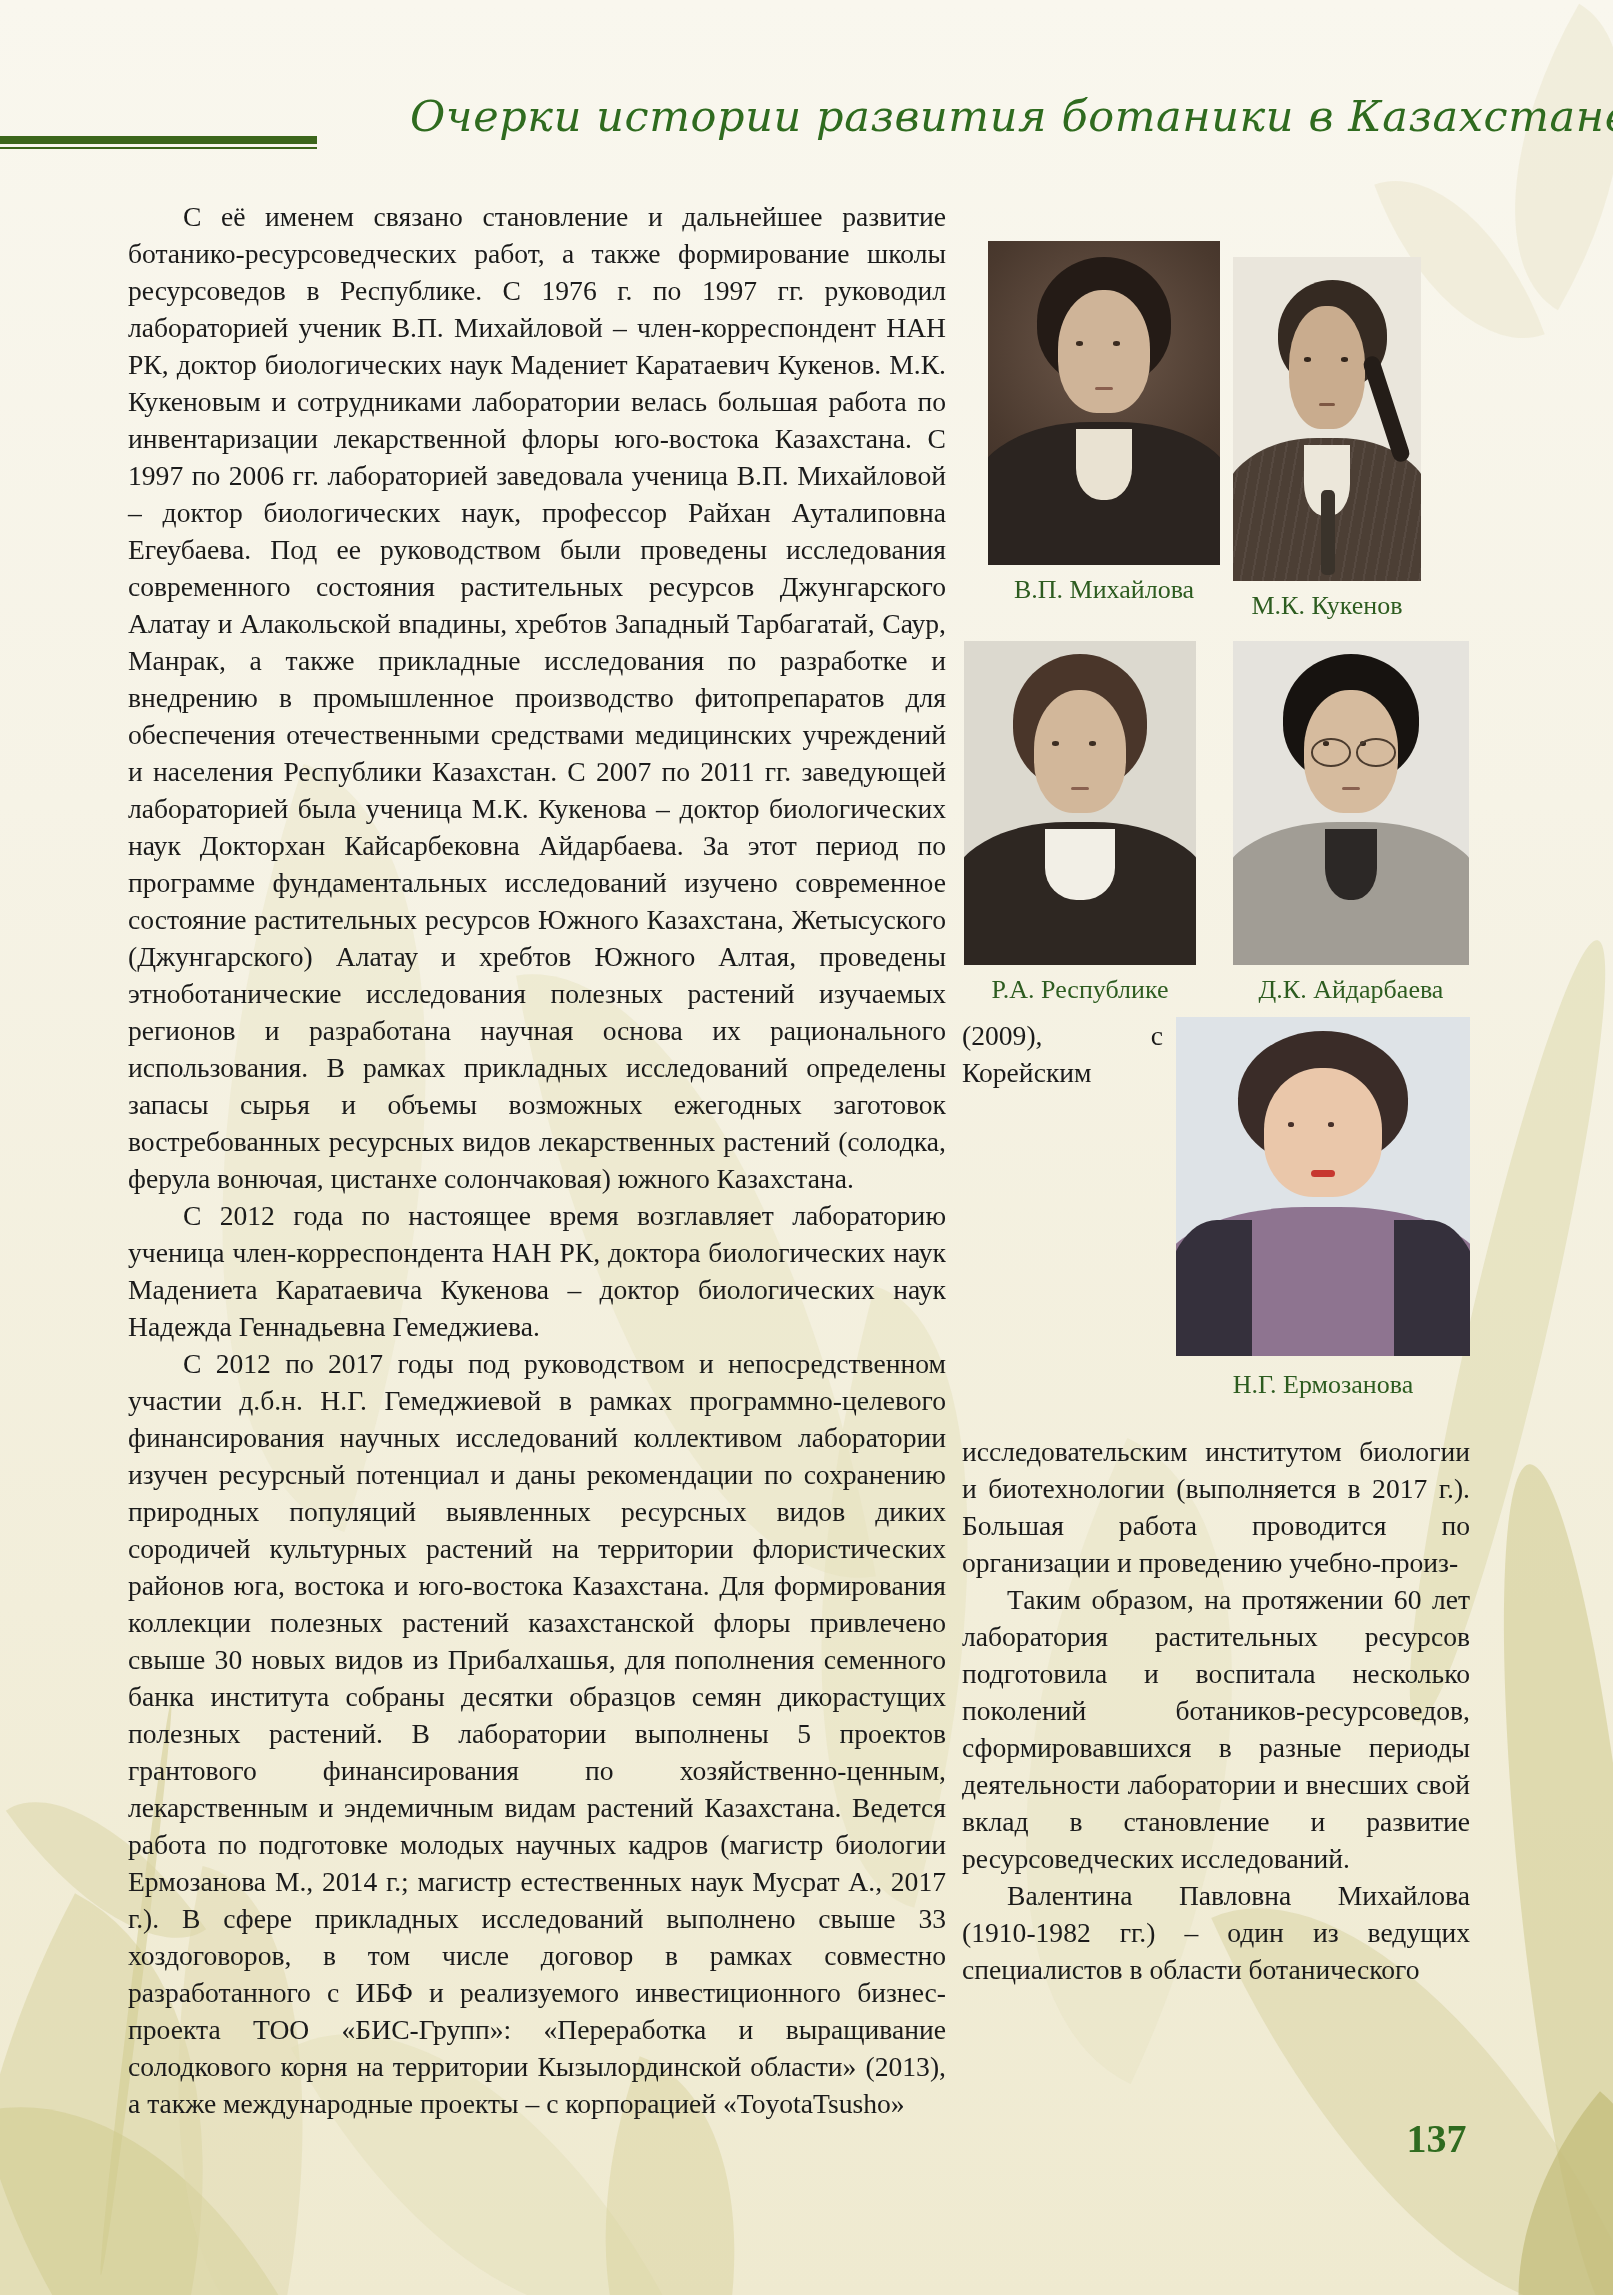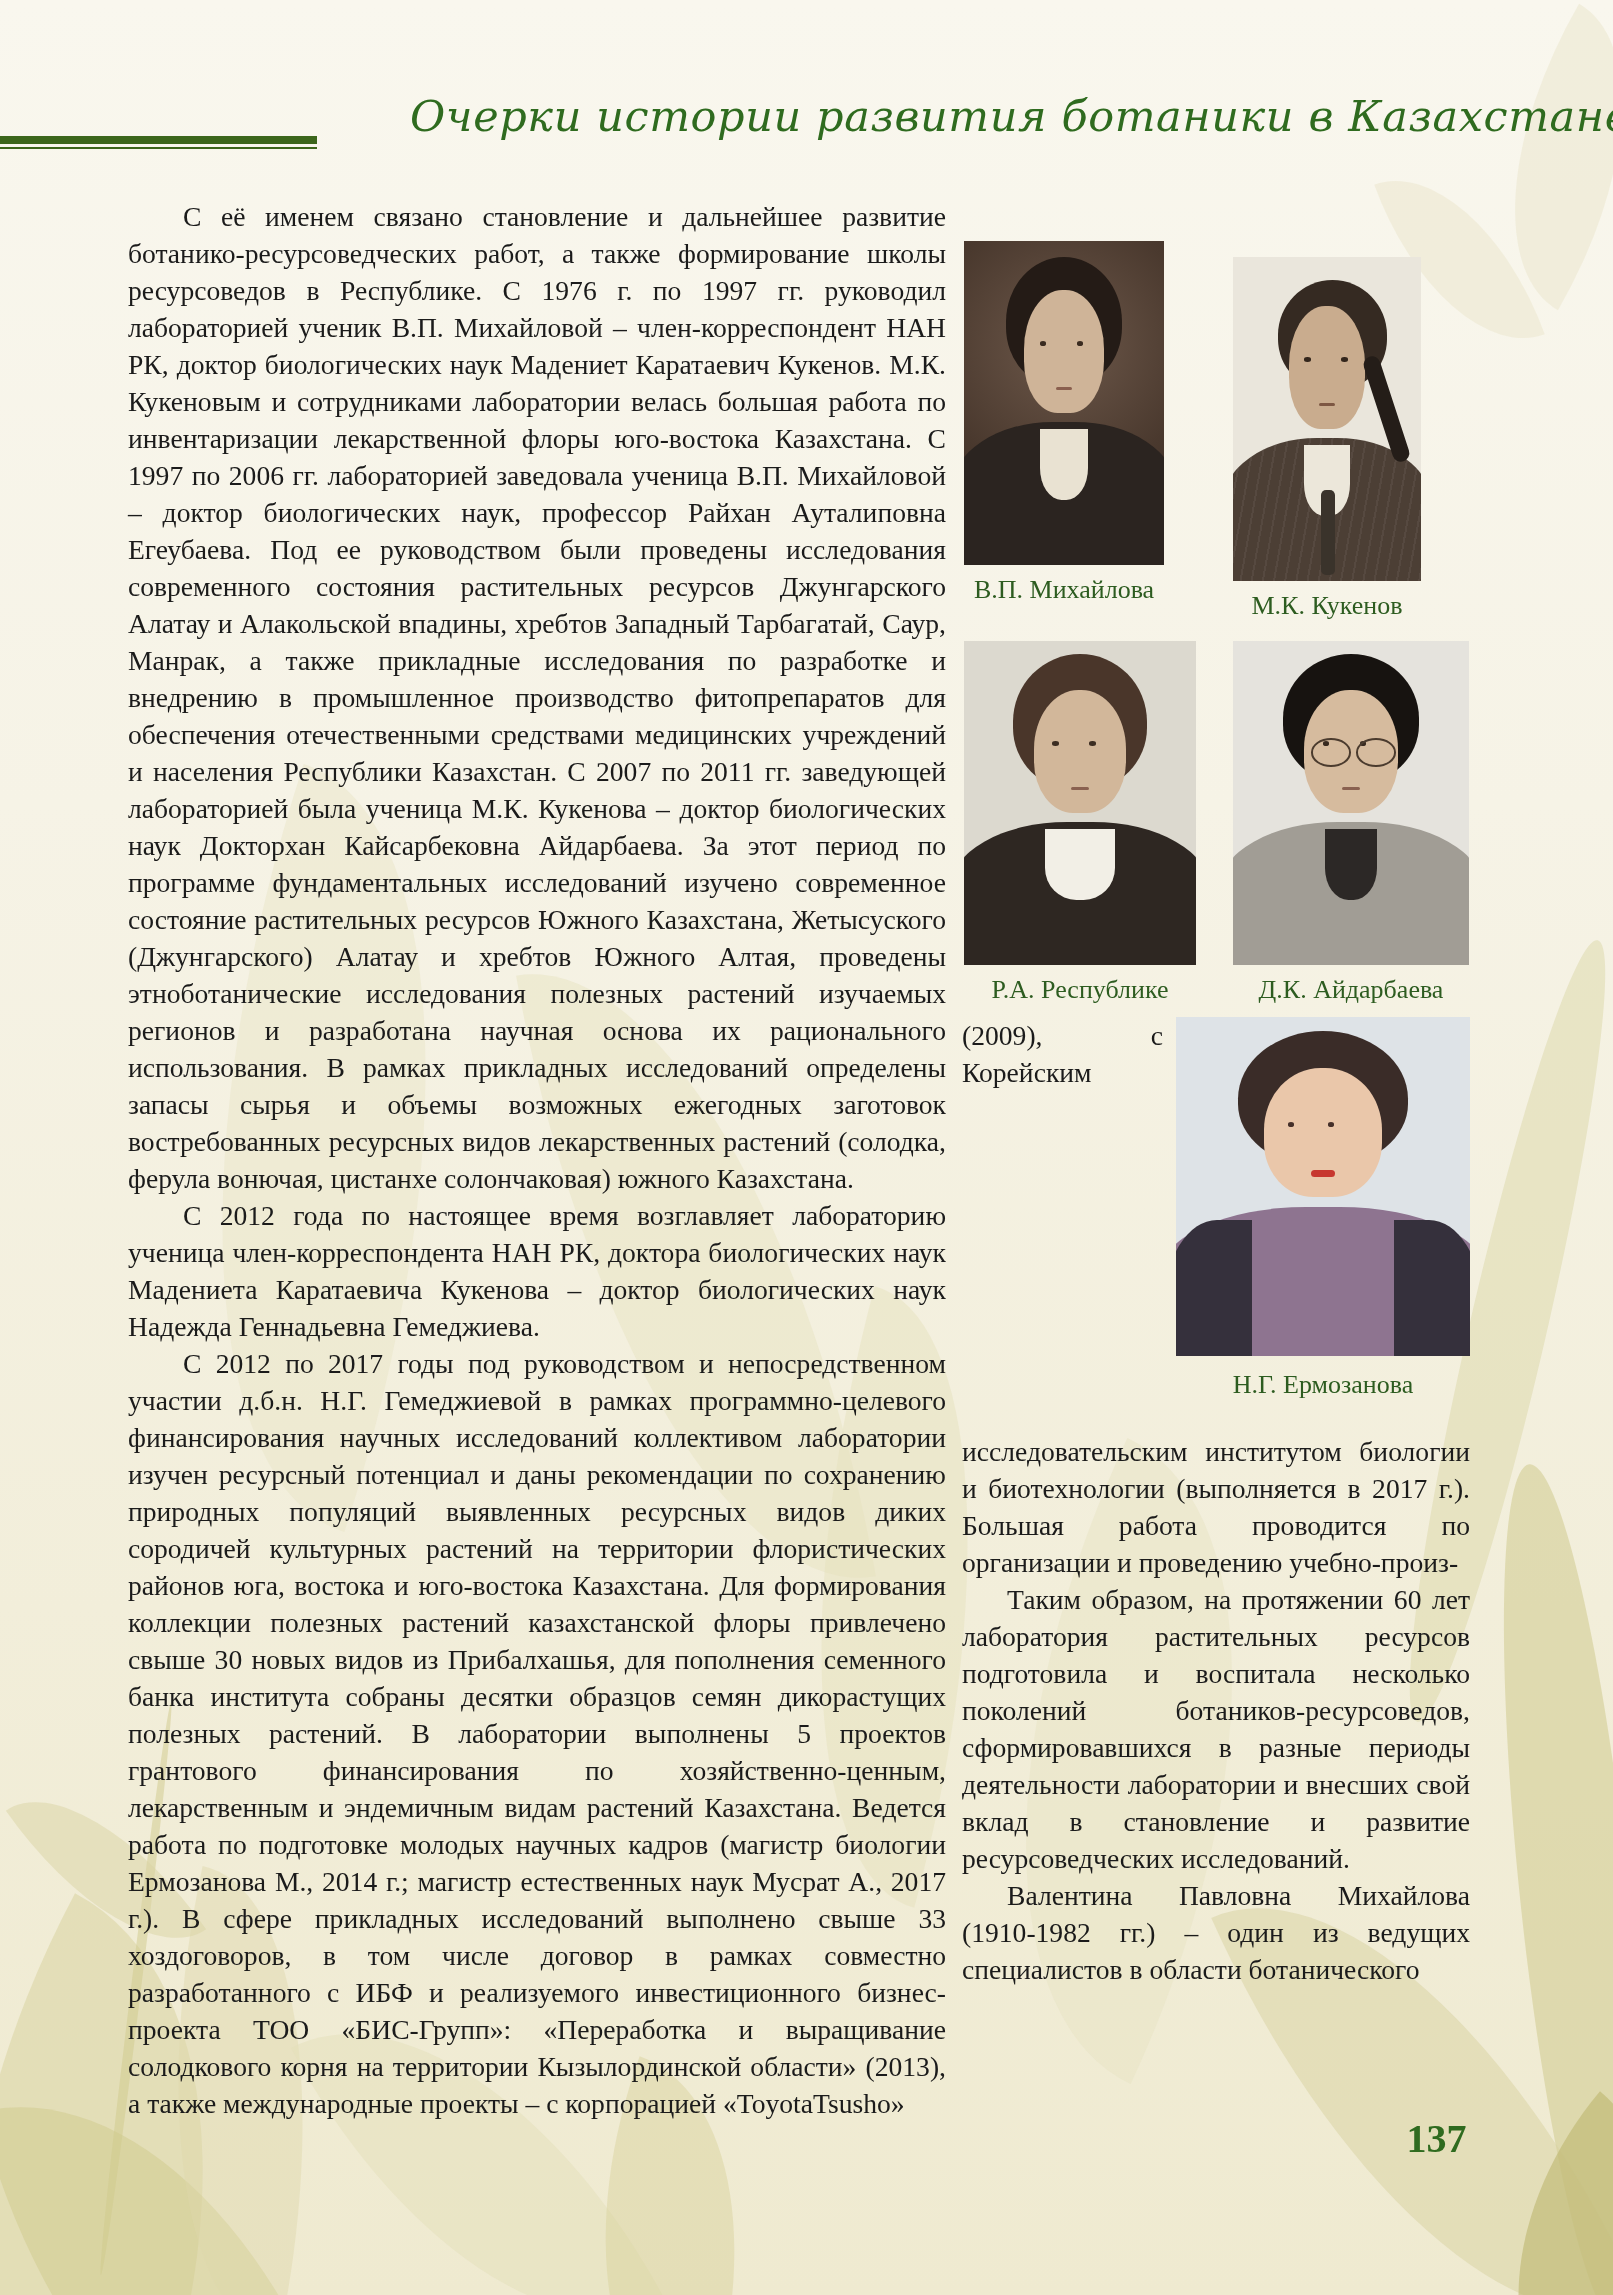--- a/index.html
+++ b/index.html
@@ -131,21 +131,21 @@
       <div class="thin"></div>
     </div>
     <div class="page-title">Очерки истории развития ботаники в Казахстане</div>
 
     <div class="left-col">
       <p>С её именем связано становление и дальнейшее развитие ботанико-ресурсоведческих работ, а также формирование школы ресурсоведов в Республике. С 1976 г. по 1997 гг. руководил лабораторией ученик В.П. Михайловой – член-корреспондент НАН РК, доктор биологических наук Мадениет Каратаевич Кукенов. М.К. Кукеновым и сотрудниками лаборатории велась большая работа по инвентаризации лекарственной флоры юго-востока Казахстана. С 1997 по 2006 гг. лабораторией заведовала ученица В.П. Михайловой – доктор биологических наук, профессор Райхан Ауталиповна Егеубаева. Под ее руководством были проведены исследования современного состояния растительных ресурсов Джунгарского Алатау и Алакольской впадины, хребтов Западный Тарбагатай, Саур, Манрак, а также прикладные исследования по разработке и внедрению в промышленное производство фитопрепаратов для обеспечения отечественными средствами медицинских учреждений и населения Республики Казахстан. С 2007 по 2011 гг. заведующей лабораторией была ученица М.К. Кукенова – доктор биологических наук Докторхан Кайсарбековна Айдарбаева. За этот период по программе фундаментальных исследований изучено современное состояние растительных ресурсов Южного Казахстана, Жетысуского (Джунгарского) Алатау и хребтов Южного Алтая, проведены этноботанические исследования полезных растений изучаемых регионов и разработана научная основа их рационального использования. В рамках прикладных исследований определены запасы сырья и объемы возможных ежегодных заготовок востребованных ресурсных видов лекарственных растений (солодка, ферула вонючая, цистанхе солончаковая) южного Казахстана.</p>
       <p>С 2012 года по настоящее время возглавляет лабораторию ученица член-корреспондента НАН РК, доктора биологических наук Мадениета Каратаевича Кукенова – доктор биологических наук Надежда Геннадьевна Гемеджиева.</p>
       <p>С 2012 по 2017 годы под руководством и непосредственном участии д.б.н. Н.Г. Гемеджиевой в рамках программно-целевого финансирования научных исследований коллективом лаборатории изучен ресурсный потенциал и даны рекомендации по сохранению природных популяций выявленных ресурсных видов диких сородичей культурных растений на территории флористических районов юга, востока и юго-востока Казахстана. Для формирования коллекции полезных растений казахстанской флоры привлечено свыше 30 новых видов из Прибалхашья, для пополнения семенного банка института собраны десятки образцов семян дикорастущих полезных растений. В лаборатории выполнены 5 проектов грантового финансирования по хозяйственно-ценным, лекарственным и эндемичным видам растений Казахстана. Ведется работа по подготовке молодых научных кадров (магистр биологии Ермозанова М., 2014 г.; магистр естественных наук Мусрат А., 2017 г.). В сфере прикладных исследований выполнено свыше 33 хоздоговоров, в том числе договор в рамках совместно разработанного с ИБФ и реализуемого инвестиционного бизнес-проекта ТОО «БИС-Групп»: «Переработка и выращивание солодкового корня на территории Кызылординской области» (2013), а также международные проекты – с корпорацией «ToyotaTsusho»</p>
     </div>
 
-    <div class="photo-cell" style="left:964px;top:241px;width:200px;">
+    <div class="photo-cell" style="left:988px;top:241px;width:232px;">
       <div class="photo p1" style="height:324px;">
         <div class="bg"></div>
         <div class="hair"></div>
         <div class="face"></div>
         <div class="eyes"></div>
         <div class="body"></div>
         <div class="collar"></div>
         <div class="mouth"></div>
       </div>
       <div class="caption">В.П. Михайлова</div>

